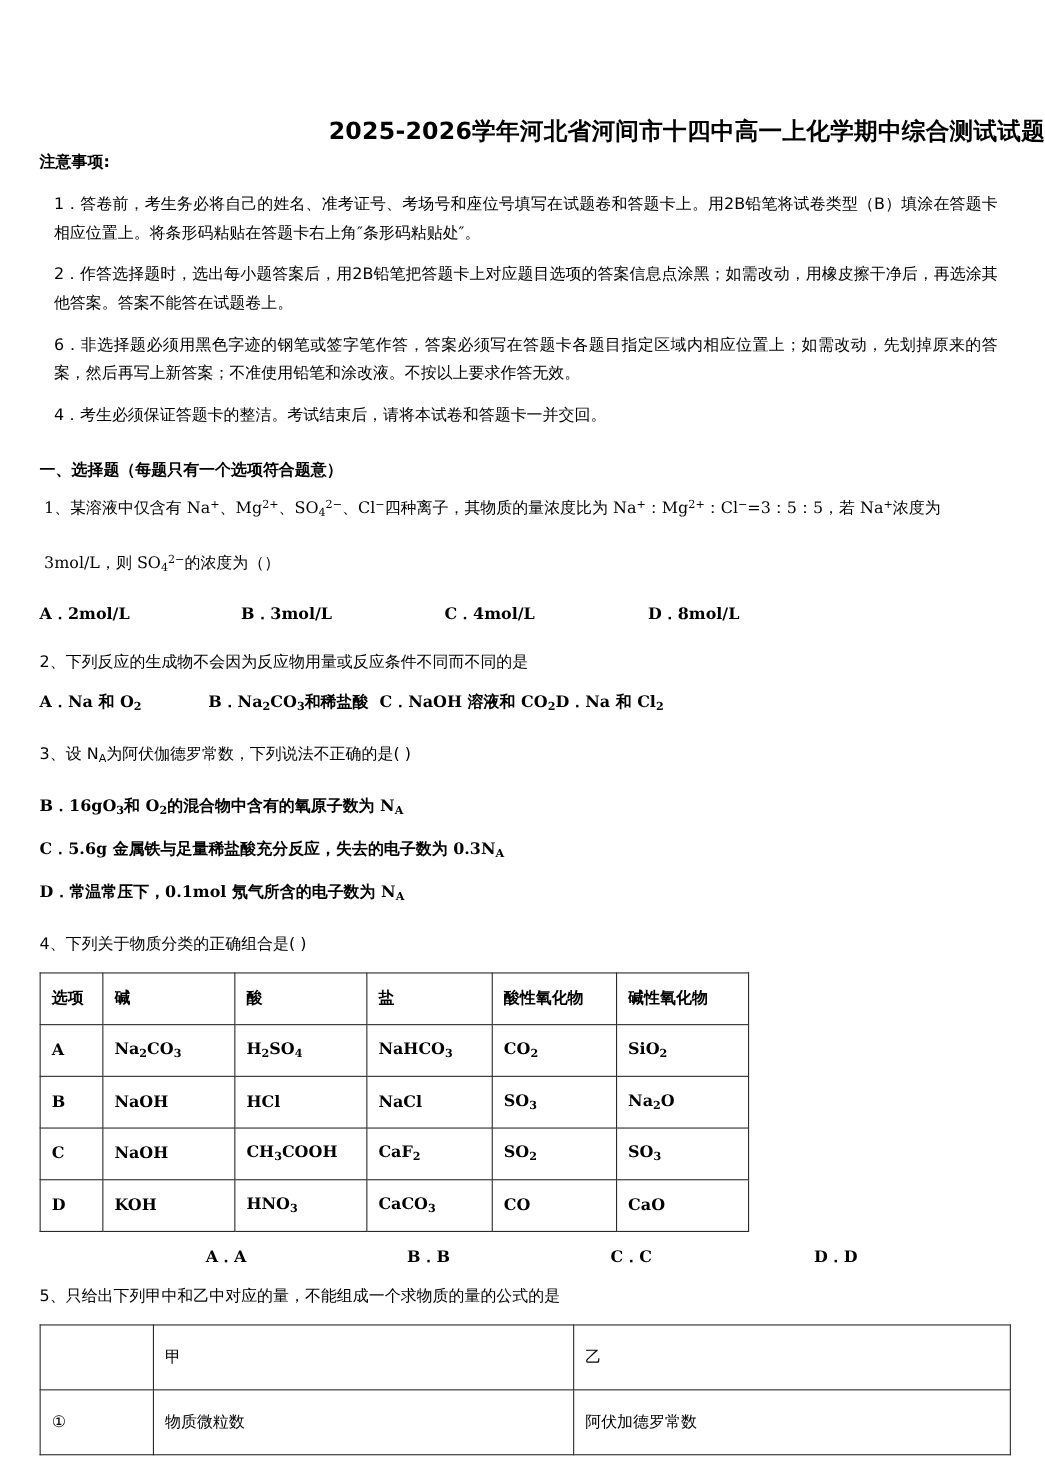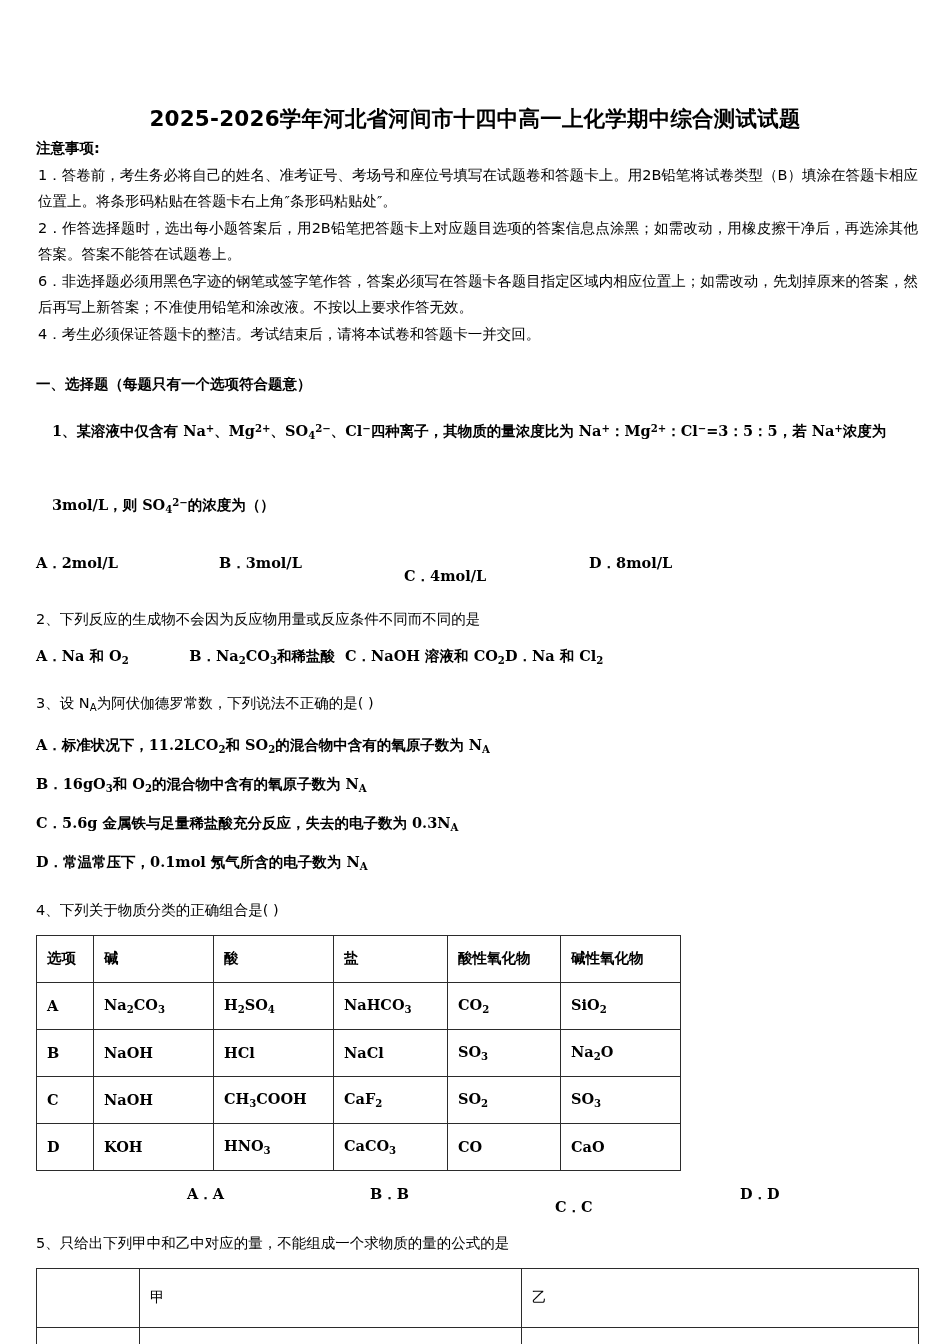--- a/index.html
+++ b/index.html
@@ -19,21 +19,21 @@
     position: absolute;
     left: 0; top: 0;
     width: 950px;
     height: 1344px;
     padding: 0;
   }
   .doc-title {
     position: absolute;
     left: 0; top: 104px;
     width: 950px;
-    text-align: center;
+    text-align: right;
     font-family: "DejaVu Sans", "Liberation Sans", sans-serif;
     font-weight: bold;
     font-size: 21.5px;
     letter-spacing: 0.2px;
     white-space: nowrap;
   }
   .body-wrap {
     position: absolute;
     left: 36px;
     top: 136px;
@@ -43,43 +43,43 @@
     font-family: "DejaVu Sans", "Liberation Sans", sans-serif;
     font-weight: bold;
     font-size: 14.5px;
     line-height: 25px;
     margin: 0 0 1px 0;
   }
   .notice-item {
     font-family: "DejaVu Sans", "Liberation Sans", sans-serif;
     font-size: 14.5px;
     line-height: 25.5px;
-    margin: 2px;
+    margin: 13px;
     text-align: justify;
     text-justify: inter-ideograph;
   }
   .section-head {
     font-family: "DejaVu Sans", "Liberation Sans", sans-serif;
     font-weight: bold;
     font-size: 14.5px;
     line-height: 26px;
     margin: 23px 0 0 0;
   }
   .q-stem {
     font-family: "DejaVu Sans", "Liberation Sans", sans-serif;
     font-size: 14.5px;
     line-height: 26px;
     margin: 0;
   }
   .q-stem-serif {
     font-family: "DejaVu Serif", "Liberation Serif", serif;
-    font-weight: bold;
+    font-weight: normal;
     font-size: 14.5px;
     line-height: 30px;
-    margin: 16px;
+    margin: 4px;
   }
   .q-gap { height: 16px; }
   .q-gap-sm { height: 9px; }
   .q-gap-xs { height: 5px; }
   .opt-line {
     font-family: "DejaVu Serif", "Liberation Serif", serif;
     font-weight: bold;
     font-size: 14.5px;
     line-height: 30px;
     margin: 0;
@@ -87,21 +87,21 @@
   .opt-grid {
     display: flex;
     font-family: "DejaVu Serif", "Liberation Serif", serif;
     font-weight: bold;
     font-size: 14.5px;
     line-height: 28px;
   }
   .opt-grid > span { flex: 0 0 auto; }
   .opt-c1 { width: 183px; }
   .opt-c2 { width: 185px; }
-  .opt-c3 { width: 185px; margin-top: 13px; }
+  .opt-c3 { width: 185px; }
   .opt-c4 { width: 180px; }
 
   table.gridtbl {
     border-collapse: collapse;
     table-layout: fixed;
     font-family: "DejaVu Serif", "Liberation Serif", serif;
     font-weight: bold;
     font-size: 14.5px;
   }
   table.gridtbl td {
@@ -155,21 +155,20 @@
     <div class="q-gap"></div>
 
     <p class="q-stem">2、下列反应的生成物不会因为反应物用量或反应条件不同而不同的是</p>
     <div class="q-gap-sm"></div>
     <p class="opt-line"><span class="nowrap">A．Na 和 O<sub>2</sub></span>&nbsp;&nbsp;&nbsp;&nbsp;&nbsp;&nbsp;&nbsp;&nbsp;&nbsp;&nbsp;&nbsp;&nbsp;<span class="nowrap">B．Na<sub>2</sub>CO<sub>3</sub>和稀盐酸</span>&nbsp;&nbsp;<span class="nowrap">C．NaOH 溶液和 CO<sub>2</sub></span><span class="nowrap">D．Na 和 Cl<sub>2</sub></span></p>
 
     <div class="q-gap"></div>
 
     <p class="q-stem">3、设 N<sub>A</sub>为阿伏伽德罗常数，下列说法不正确的是( )</p>
     <div class="q-gap-sm"></div>
-    <p class="opt-line">A．标准状况下，11.2LCO<sub>2</sub>和 SO<sub>2</sub>的混合物中含有的氧原子数为 N<sub>A</sub></p>
     <div class="q-gap-xs"></div>
     <p class="opt-line">B．16gO<sub>3</sub>和 O<sub>2</sub>的混合物中含有的氧原子数为 N<sub>A</sub></p>
     <div class="q-gap-xs"></div>
     <p class="opt-line">C．5.6g 金属铁与足量稀盐酸充分反应，失去的电子数为 0.3N<sub>A</sub></p>
     <div class="q-gap-xs"></div>
     <p class="opt-line">D．常温常压下，0.1mol 氖气所含的电子数为 N<sub>A</sub></p>
 
     <div class="q-gap"></div>
 
     <p class="q-stem">4、下列关于物质分类的正确组合是(      )</p>

